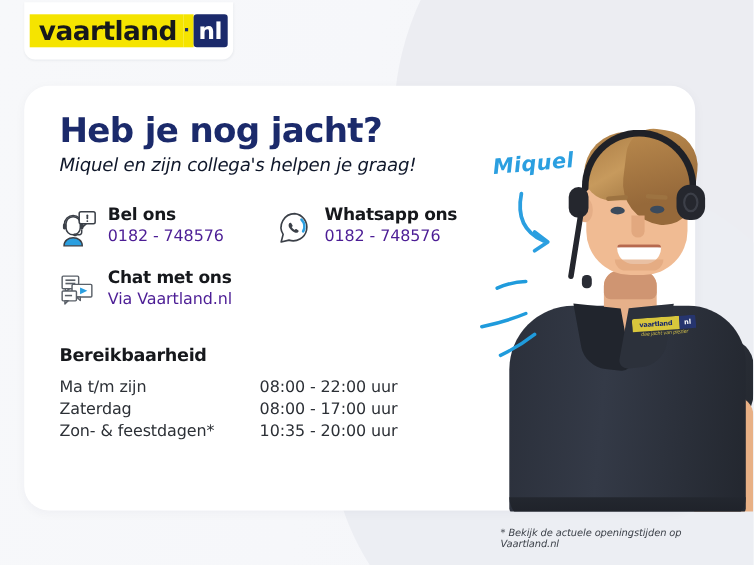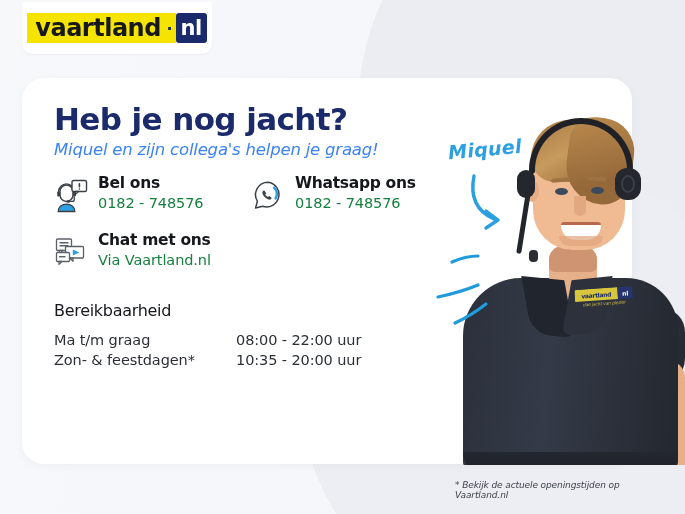--- a/index.html
+++ b/index.html
@@ -131,27 +131,27 @@
   .headline {
     color: #1b2a6b;
     font-family: "DejaVu Sans", sans-serif;
     font-weight: 700;
     font-size: 31px;
     letter-spacing: -0.6px;
     margin: 0 0 2px 0;
     line-height: 1.15;
   }
   .subhead {
-    color: #3b82f6;
+    color: #0f172a;
     font-family: "DejaVu Sans", sans-serif;
     font-size: 16.5px;
     font-style: italic;
     font-weight: 400;
     letter-spacing: -0.2px;
-    margin: 0 0 14px 0;
+    margin: 0 0 26px 0;
   }
 
   
   .contact-grid {
     display: grid;
     grid-template-columns: 197px 1fr;
     row-gap: 16px;
     margin-bottom: 30px;
   }
   .contact-item {
@@ -173,30 +173,30 @@
     font-family: "DejaVu Sans", sans-serif;
     font-weight: 700;
     font-size: 15.5px;
     color: #16181c;
     letter-spacing: -0.3px;
     line-height: 1.25;
   }
   .c-sub {
     font-family: "DejaVu Sans", sans-serif;
     font-size: 14.5px;
-    color: #15803d;
+    color: #4c1d95;
     letter-spacing: -0.1px;
     line-height: 1.35;
     margin-top: 1px;
   }
 
   
   .hours-title {
     font-family: "DejaVu Sans", sans-serif;
-    font-weight: 400;
+    font-weight: 700;
     font-size: 16px;
     color: #16181c;
     letter-spacing: -0.3px;
     margin-bottom: 10px;
   }
   .hours-table {
     border-collapse: collapse;
   }
   .hours-table td {
     font-family: "DejaVu Sans", sans-serif;
@@ -605,22 +605,26 @@
             <span class="c-sub" style="display:block">Via Vaartland.nl</span>
           </span>
         </div>
 
       </div>
 
       <div class="hours-title">Bereikbaarheid</div>
       <table class="hours-table">
         <tbody>
           <tr>
-            <td class="day">Ma t/m graag</td>
+            <td class="day">Ma t/m zijn</td>
             <td class="time">08:00 - 22:00 uur</td>
+          </tr>
+          <tr>
+            <td class="day">Zaterdag</td>
+            <td class="time">08:00 - 17:00 uur</td>
           </tr>
           <tr>
             <td class="day">Zon- &amp; feestdagen*</td>
             <td class="time">10:35 - 20:00 uur</td>
           </tr>
         </tbody>
       </table>
 
     </div>
   </div>

